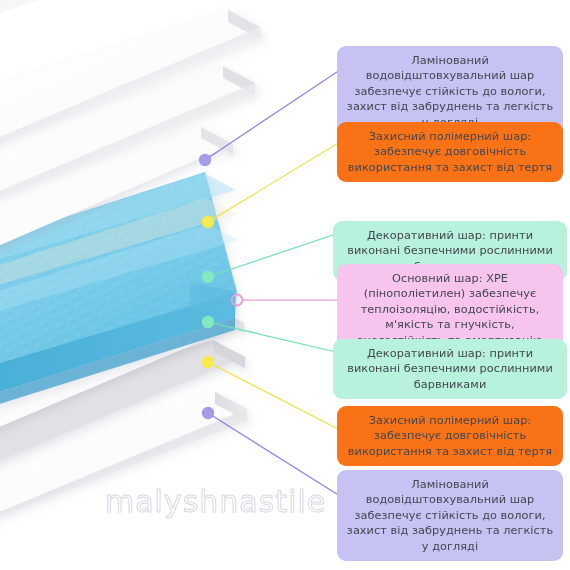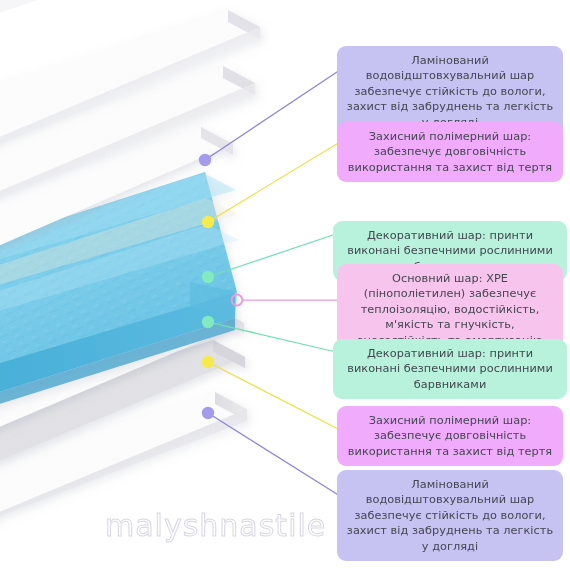--- a/index.html
+++ b/index.html
@@ -9,21 +9,21 @@
     background:#ffffff;
   }
   #stage{position:relative;width:570px;height:570px;background:#ffffff;}
 
   
   #slabs{position:absolute;left:0;top:0;width:570px;height:570px;}
 
   
   .watermark{
     position:absolute;
-    left:105px;top:508px;
+    left:105px;top:484px;
     font-size:30px;
     letter-spacing:1px;
     color:rgba(255,255,255,0);
     -webkit-text-stroke:1px rgba(150,150,175,.38);
     font-family:"DejaVu Sans", sans-serif;
     white-space:nowrap;
     pointer-events:none;
     user-select:none;
   }
 
@@ -33,21 +33,21 @@
     box-sizing:border-box;
     border-radius:9px;
     text-align:center;
     font-size:11.3px;
     line-height:15.4px;
     color:#42474f;
     padding:7px 9px;
     letter-spacing:.05px;
   }
   .label.purple{background:#c6c2f2;}
-  .label.yellow{background:#f0abfc;}
+  .label.yellow{background:#f97316;}
   .label.green {background:#b8f2dc;}
   .label.pink  {background:#f7c4ee;}
 
   .l1{left:337px;top:46px;width:226px;}
   .l2{left:337px;top:122px;width:226px;}
   .l3{left:333px;top:221px;width:234px;}
   .l4{left:337px;top:264px;width:226px;}
   .l5{left:333px;top:339px;width:234px;}
   .l6{left:337px;top:406px;width:226px;}
   .l7{left:337px;top:470px;width:226px;}

